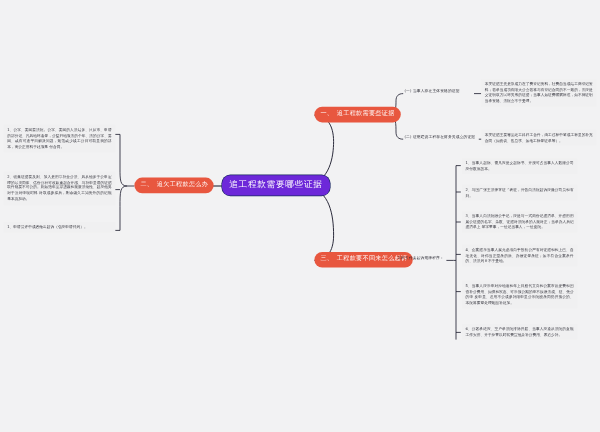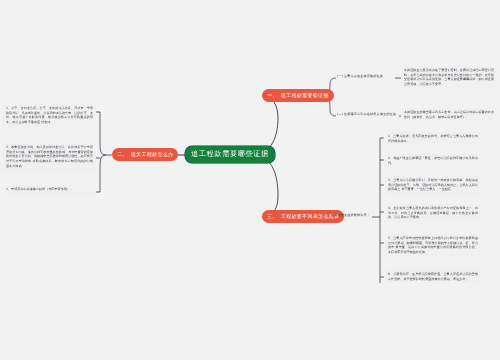--- a/index.html
+++ b/index.html
@@ -33,21 +33,21 @@
     position: absolute;
     box-sizing: border-box;
     display: flex;
     align-items: center;
     justify-content: center;
     text-align: center;
     line-height: 1.15;
     white-space: nowrap;
   }
   .root-node {
-    background: #15803d;
+    background: #6d28d9;
     color: #ffffff;
     border-radius: 7px;
     font-size: 7.2px;
     letter-spacing: 0.6px;
     padding: 0 6px;
     height: 17px;
     box-shadow: 0 0 0 0.5px #1b2a63;
   }
   .branch-node {
     background: #e8573f;

